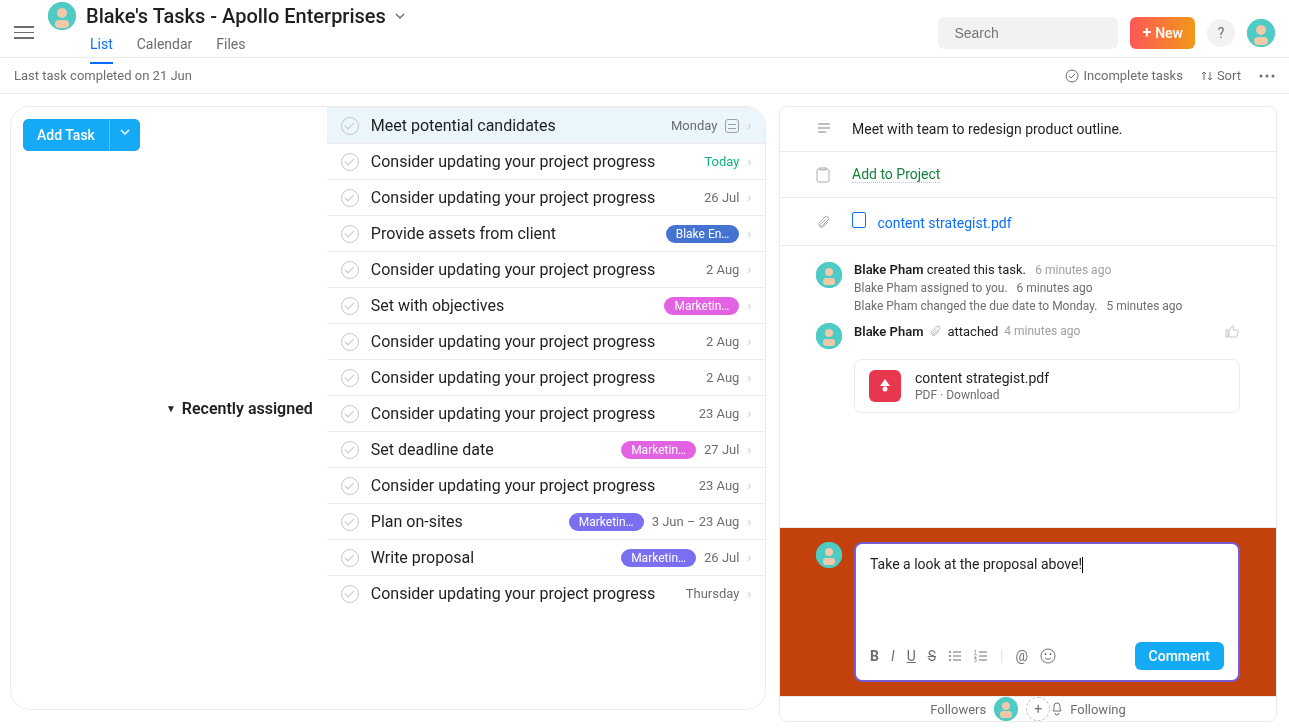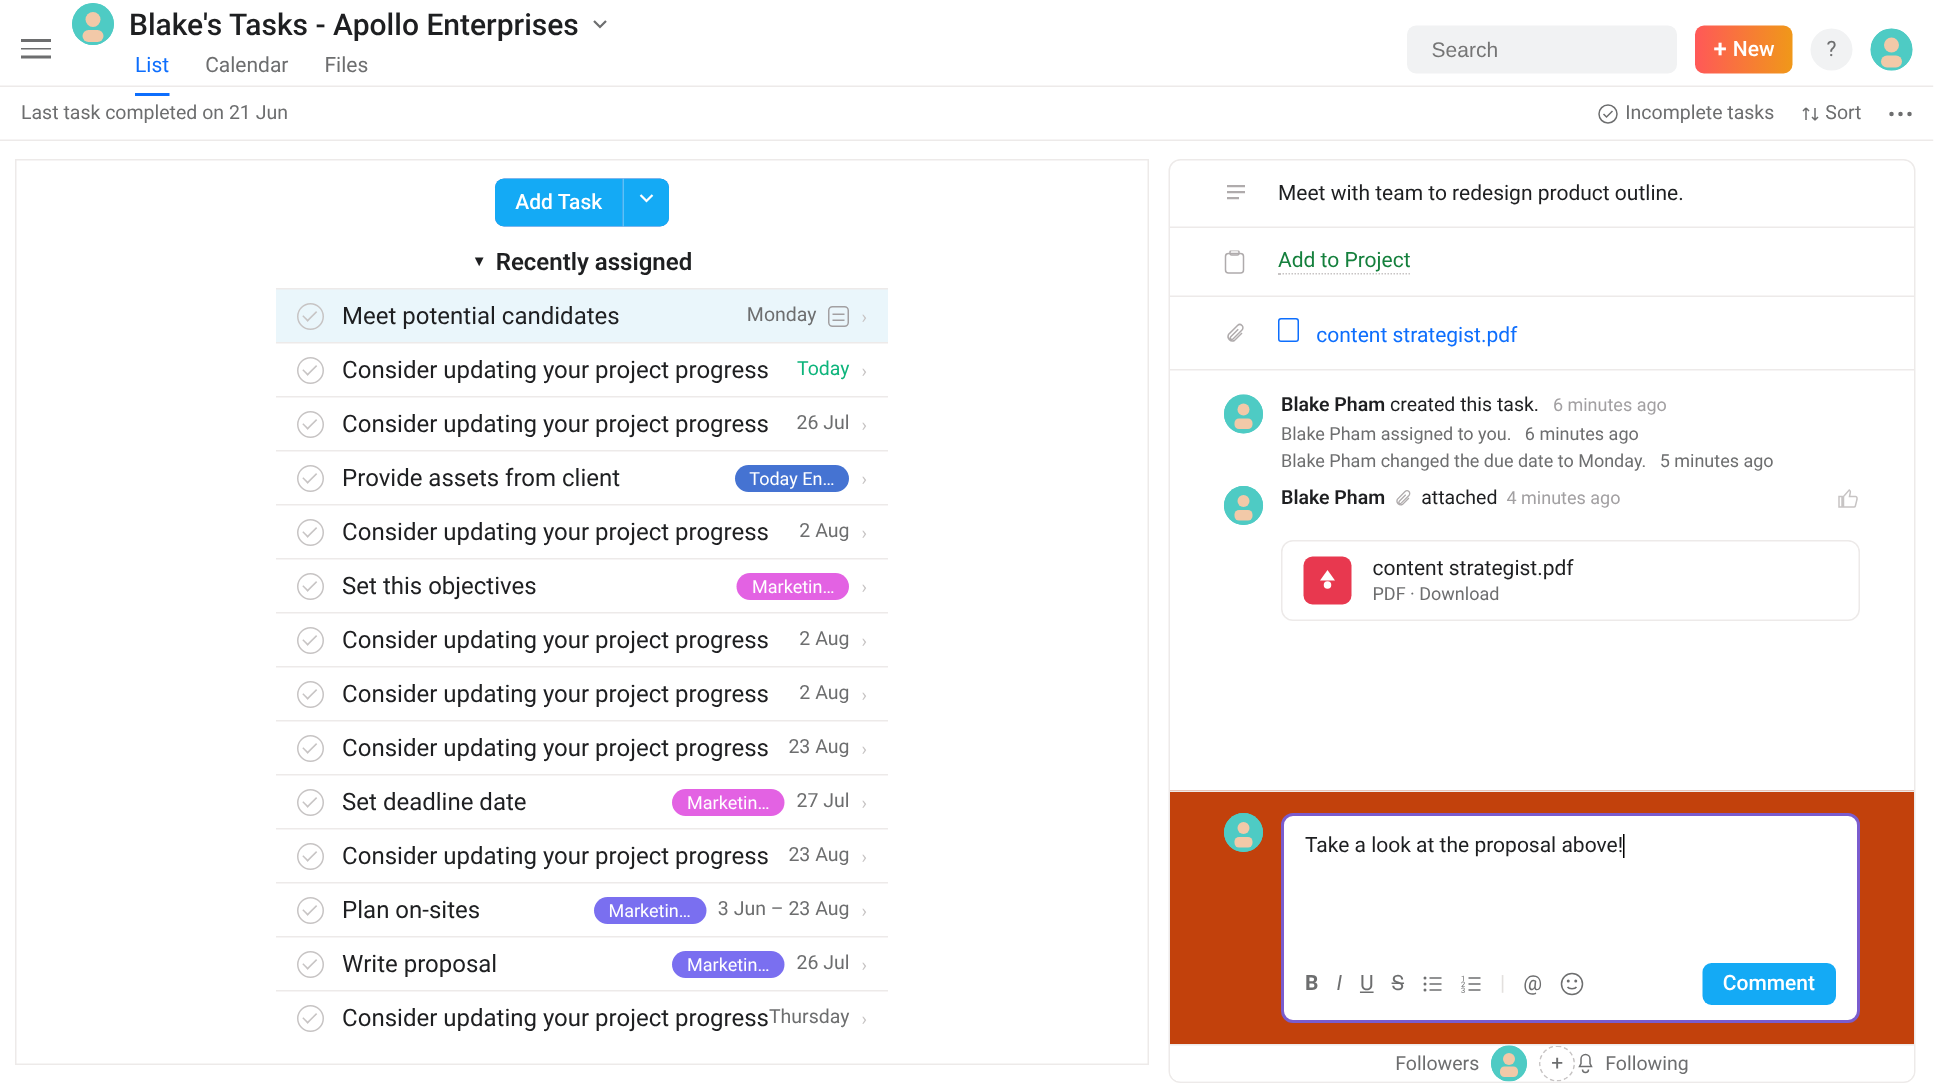--- a/index.html
+++ b/index.html
@@ -20,21 +20,21 @@
 .search-box input { border:none;background:transparent;outline:none;margin-left:6px;font-size:14px;flex:1;color:#1e1f21;}
 .new-btn { display:flex;align-items:center;background:linear-gradient(90deg,#ff5858,#f09819);color:#fff;border-radius:6px;padding:6px 12px;font-weight:500;cursor:pointer;height:32px;}
 .new-btn span.plus { font-size:16px;margin-right:4px;font-weight:600;}
 .help-btn { width:28px;height:28px;border-radius:50%;background:#f1f2f3;display:flex;align-items:center;justify-content:center;color:#6d6e6f;cursor:pointer;}
 .avatar-sm { width:28px;height:28px;border-radius:50%;background:#4ecbc4;display:flex;align-items:center;justify-content:center;font-size:10px;overflow:hidden;}
 .subbar { display:flex;align-items:center;justify-content:space-between;padding:10px 14px;border-bottom:1px solid #edeae9;color:#6d6e6f;font-size:13px;}
 .subbar-right { display:flex;align-items:center;gap:18px;}
 .subbar-item { display:flex;align-items:center;gap:4px;cursor:pointer;}
 .main { display:flex;height:calc(728px - 58px - 42px);}
 .left-panel { width: 766px; padding:12px 0 12px 10px;}
-.task-card { border:1px solid #edeae9;border-radius:0;overflow:hidden;background:#fff;height:100%;display:flex;flex-direction:column;align-items:center;}
+.task-card { border:1px solid #edeae9;border-radius:20px;overflow:hidden;background:#fff;height:100%;display:flex;flex-direction:row;}
 .addtask-row { padding:12px 12px 6px 12px;}
 .addtask-btn { display:inline-flex;align-items:stretch;background:#4573d2;border-radius:6px;overflow:hidden;color:#fff;font-weight:500;}
 .addtask-main { background:#14aaf5;padding:8px 14px;cursor:pointer;}
 .addtask-drop { background:#14aaf5;border-left:1px solid rgba(255,255,255,.3);padding:8px 10px;cursor:pointer;}
 .section-header { display:flex;align-items:center;gap:6px;padding:8px 14px;font-size:16px;font-weight:600;}
 .section-header .caret { font-size:10px;}
 .task-list { flex:1;overflow-y:auto;}
 .task-row { display:flex;align-items:center;padding:8px 14px;border-top:1px solid #edeae9;cursor:pointer;position:relative;}
 .task-row.selected { background:#eaf6fb;}
 .check-circle { width:18px;height:18px;border:1.5px solid #c7c4c4;border-radius:50%;margin-right:12px;position:relative;flex-shrink:0;}
@@ -208,35 +208,35 @@
             <div class="task-name">Consider updating your project progress</div>
             <div class="task-meta">
               <span class="task-date ">26 Jul</span>
               <span class="chev">›</span>
             </div>
           </div>
           <div class="task-row">
             <div class="check-circle"></div>
             <div class="task-name">Provide assets from client</div>
             <div class="task-meta">
-              <span class="pill" style="background: rgb(69, 115, 210);">Today En…</span>
+              <span class="pill" style="background: rgb(69, 115, 210);">Blake En…</span>
               <span class="chev">›</span>
             </div>
           </div>
           <div class="task-row">
             <div class="check-circle"></div>
             <div class="task-name">Consider updating your project progress</div>
             <div class="task-meta">
               <span class="task-date ">2 Aug</span>
               <span class="chev">›</span>
             </div>
           </div>
           <div class="task-row">
             <div class="check-circle"></div>
-            <div class="task-name">Set this objectives</div>
+            <div class="task-name">Set with objectives</div>
             <div class="task-meta">
               <span class="pill" style="background: rgb(227, 98, 227);">Marketin…</span>
               <span class="chev">›</span>
             </div>
           </div>
           <div class="task-row">
             <div class="check-circle"></div>
             <div class="task-name">Consider updating your project progress</div>
             <div class="task-meta">
               <span class="task-date ">2 Aug</span>

